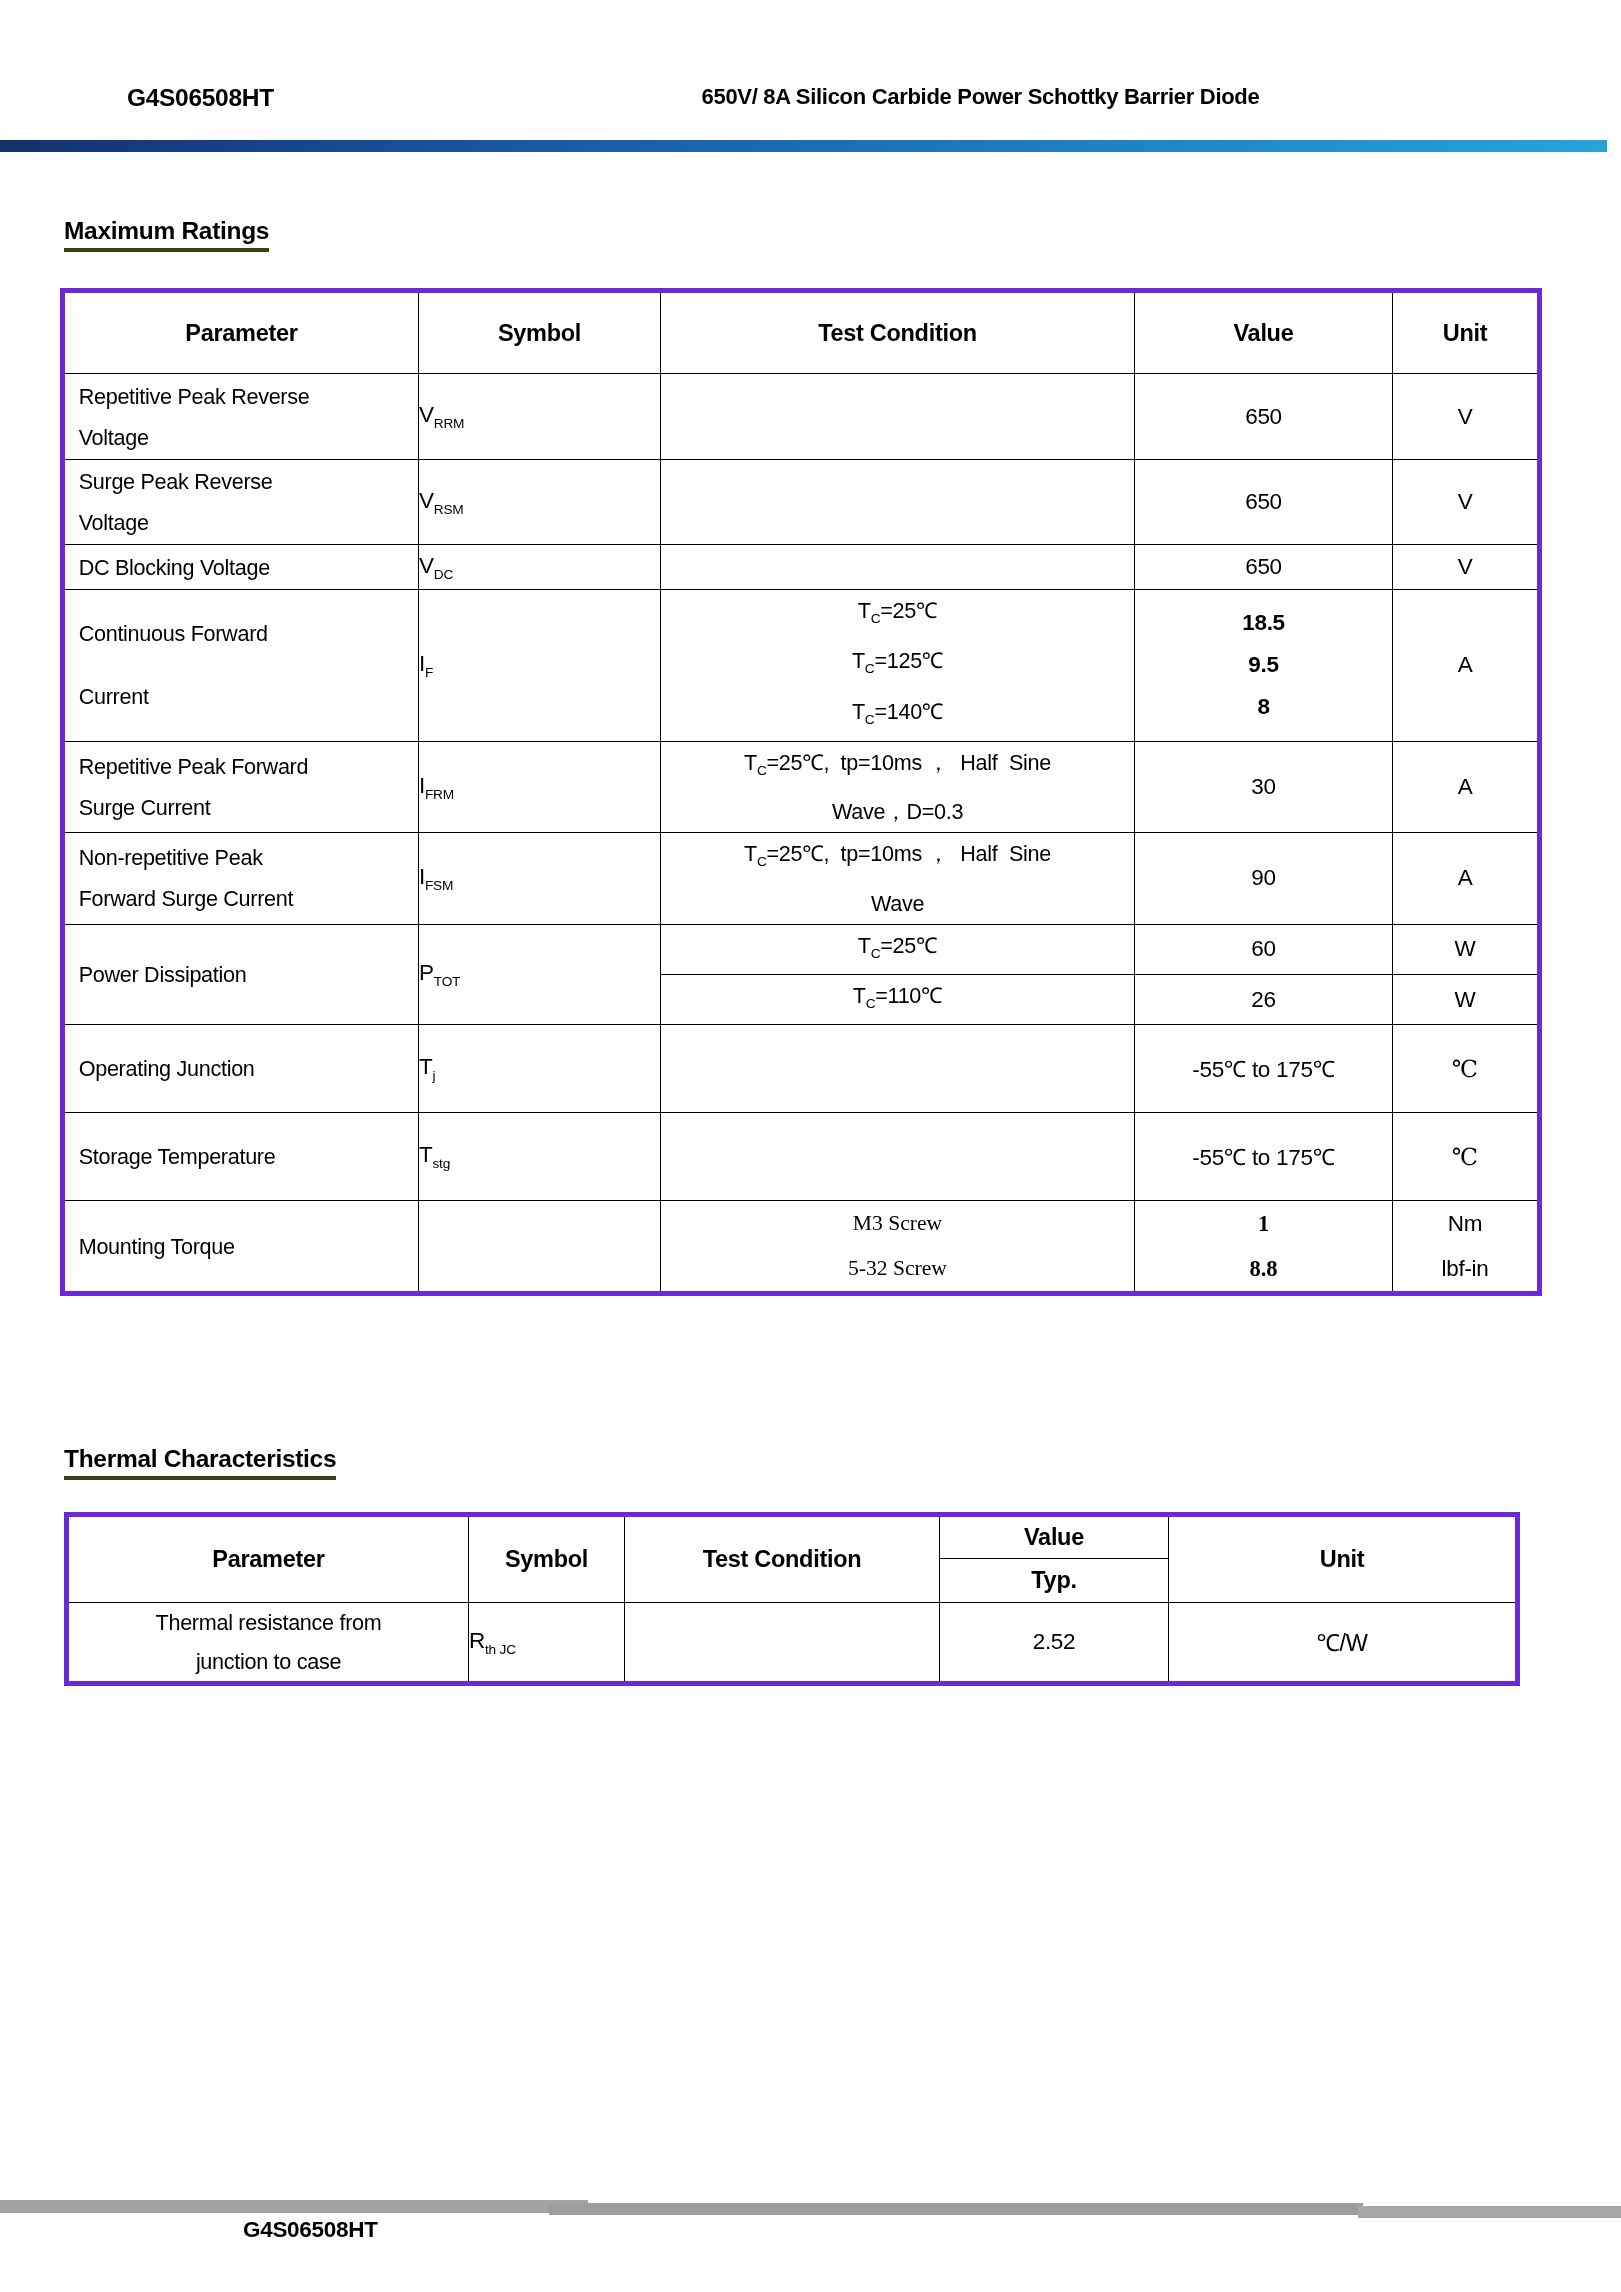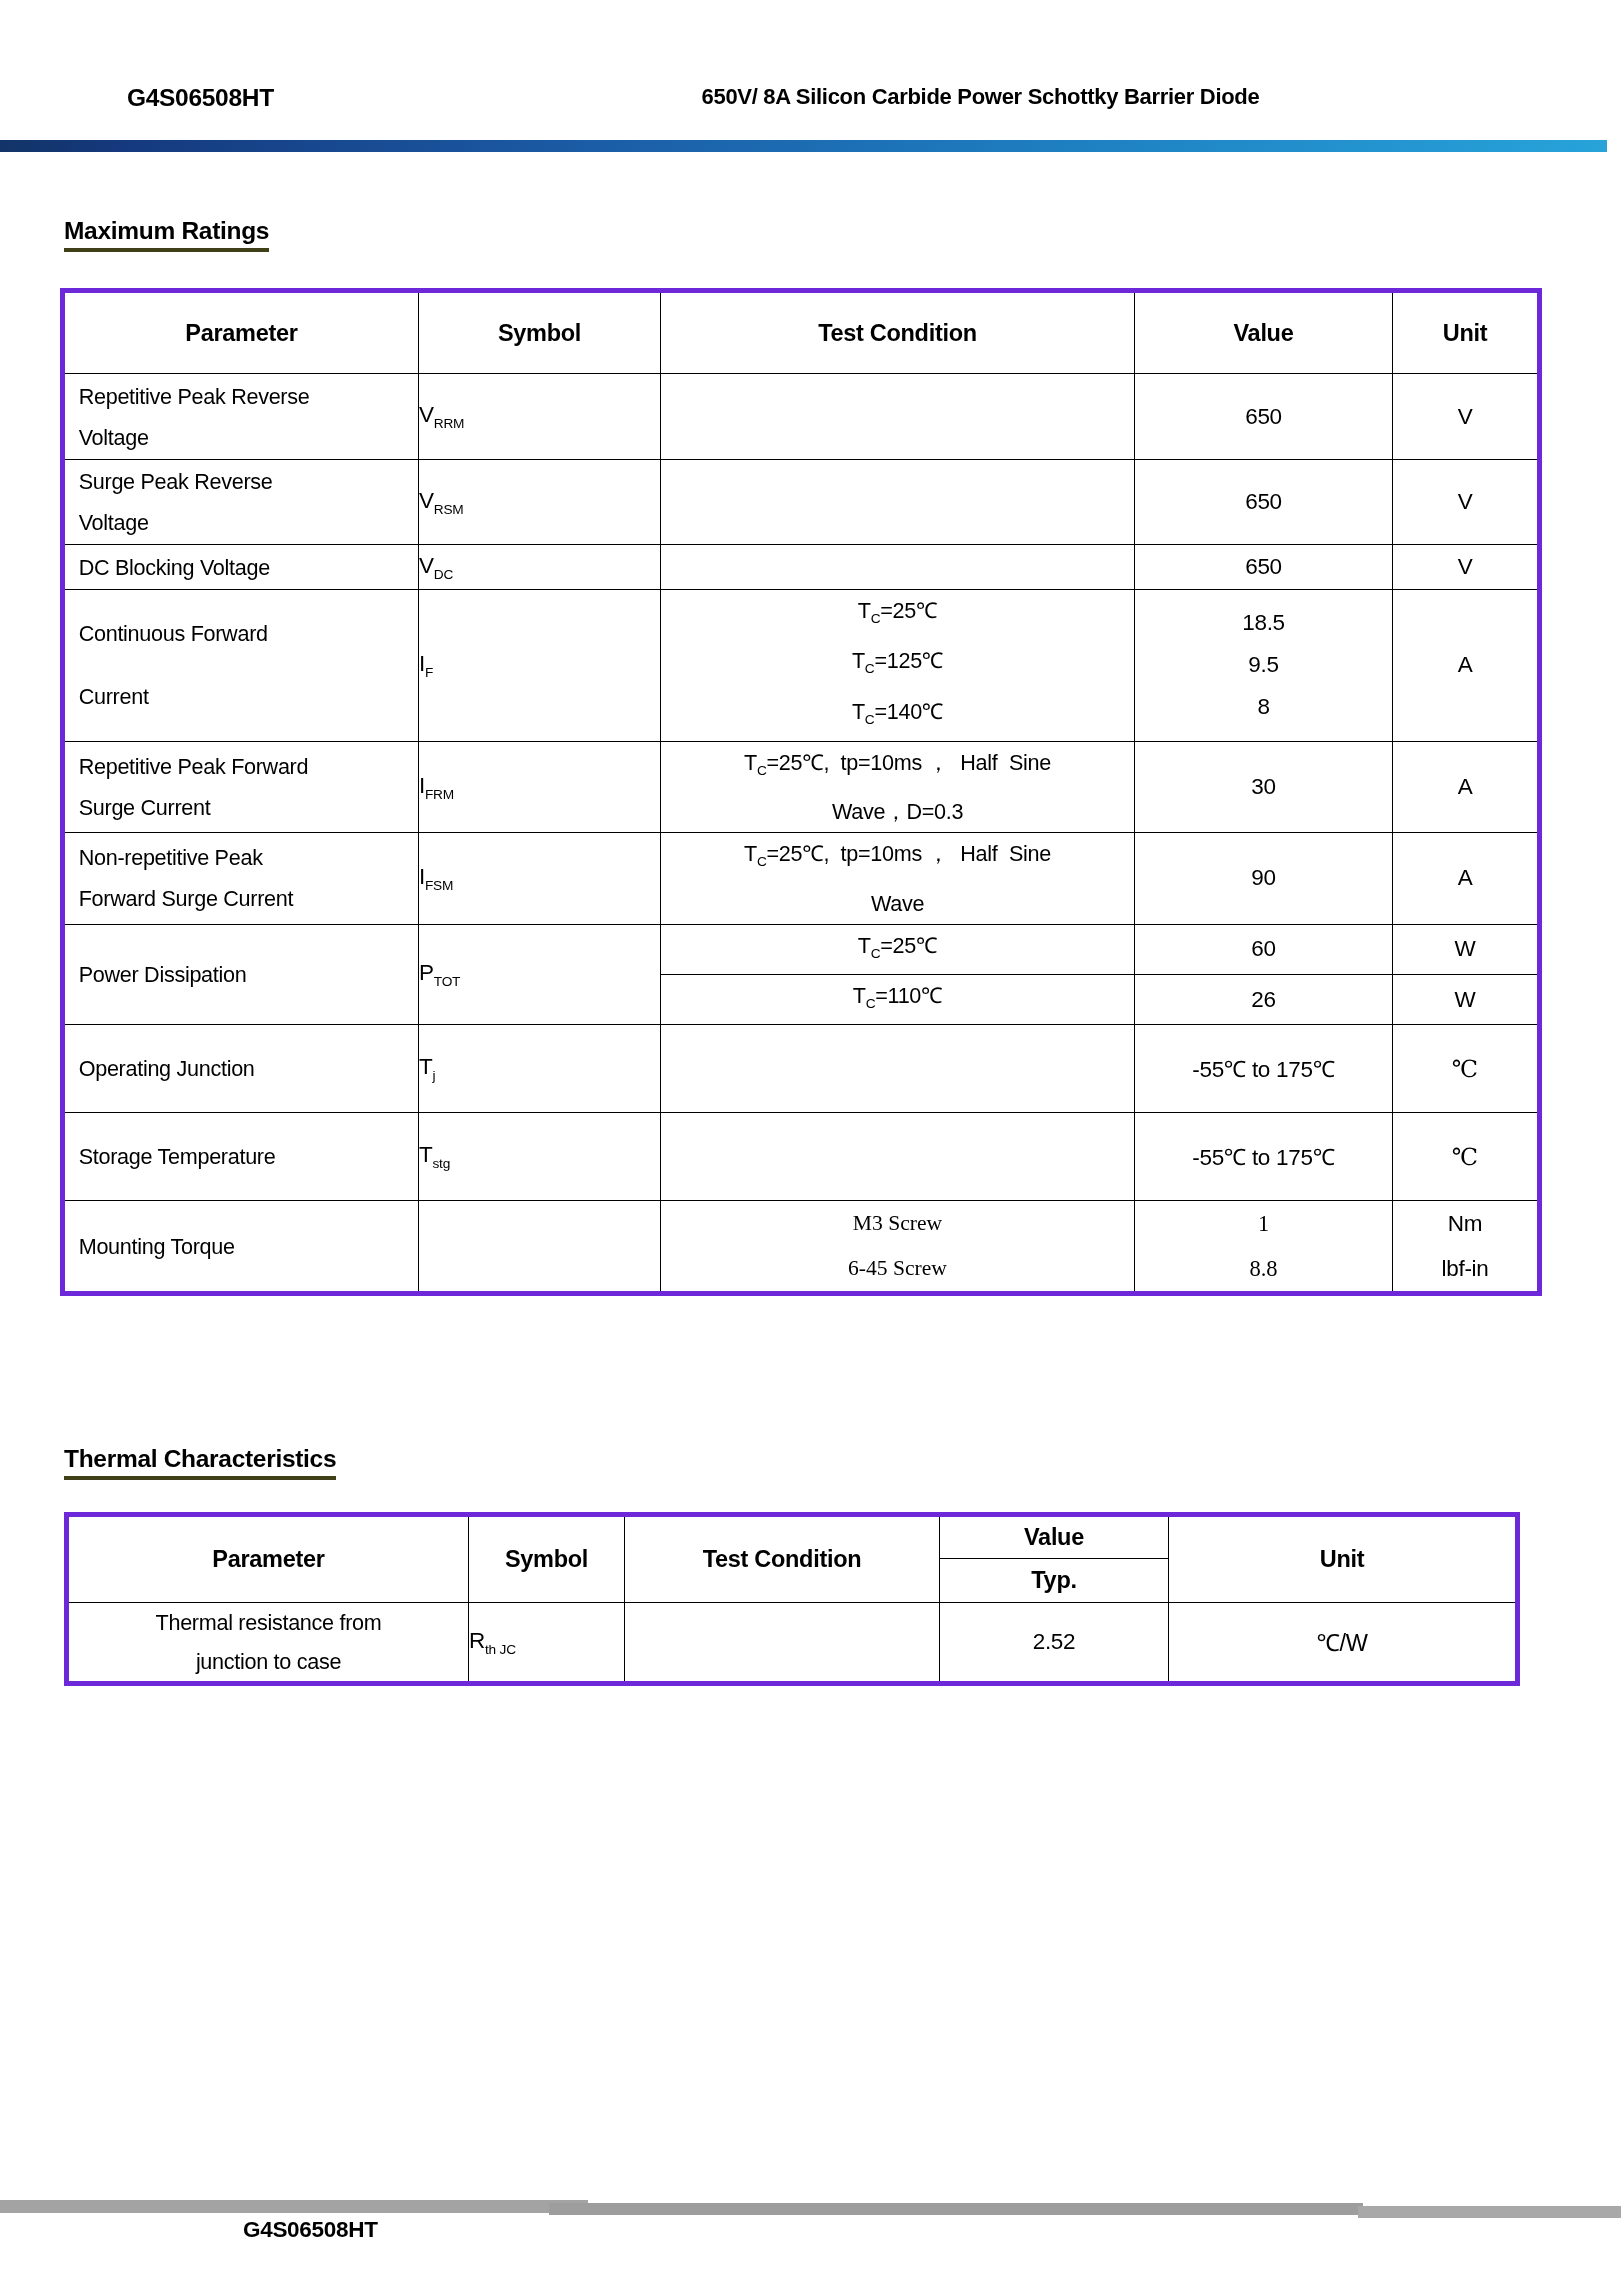--- a/index.html
+++ b/index.html
@@ -51,21 +51,21 @@
   .p-cell { text-align:left; padding:0 13.7px; font-size:21.6px; }
   .p-cell div { line-height:41px; }
   .p-wide div { line-height:63px; }
   .s-cell { font-size:22.5px;margin-top:48px; }
   .c-cell { text-align:center; padding:0 13.7px; font-size:21.6px;margin-top:28px; }
   .c-cell .cond-line { line-height:41px; }
   .c-cell .cond-line span { white-space:pre; }
   .lh43 .cond-line { line-height:42px; }
   .lh46 .cond-line { line-height:45px; }
   .v-cell { text-align:center; font-size:22.5px; }
-  .v-cell div { line-height:42px; }
+  .v-cell div { line-height:42px;font-weight:bold; }
   .v-cell .lh46 { line-height:45px; }
   .u-cell { text-align:center; font-size:22.5px; }
   .u-cell div { line-height:45px; }
   sub.sym { font-size:13.7px; letter-spacing:-0.2px; }
   sub.csub { font-size:13.7px; }
   .serif { font-family:"Liberation Serif", "DejaVu Serif", serif; letter-spacing:0; }
   .deg { font-size:23.5px; }
   
   .tbl2 .p-cell { text-align:center; }
   .tbl2 .p-cell div { line-height:39px; }
@@ -228,21 +228,21 @@
       <td class="u-cell serif deg">℃</td>
     </tr>
 
     <tr style="height:91px">
       <td class="p-cell">
         <div>Mounting Torque</div>
       </td>
       <td class="s-cell"></td>
       <td class="c-cell lh46 serif">
         <div class="cond-line"><span>M3 Screw</span></div>
-        <div class="cond-line"><span>6-45 Screw</span></div>
+        <div class="cond-line"><span>5-32 Screw</span></div>
       </td>
       <td class="v-cell serif">
         <div class="lh46">1</div>
         <div class="lh46">8.8</div>
       </td>
       <td class="u-cell">
         <div>Nm</div>
         <div>lbf-in</div>
       </td>
     </tr>

